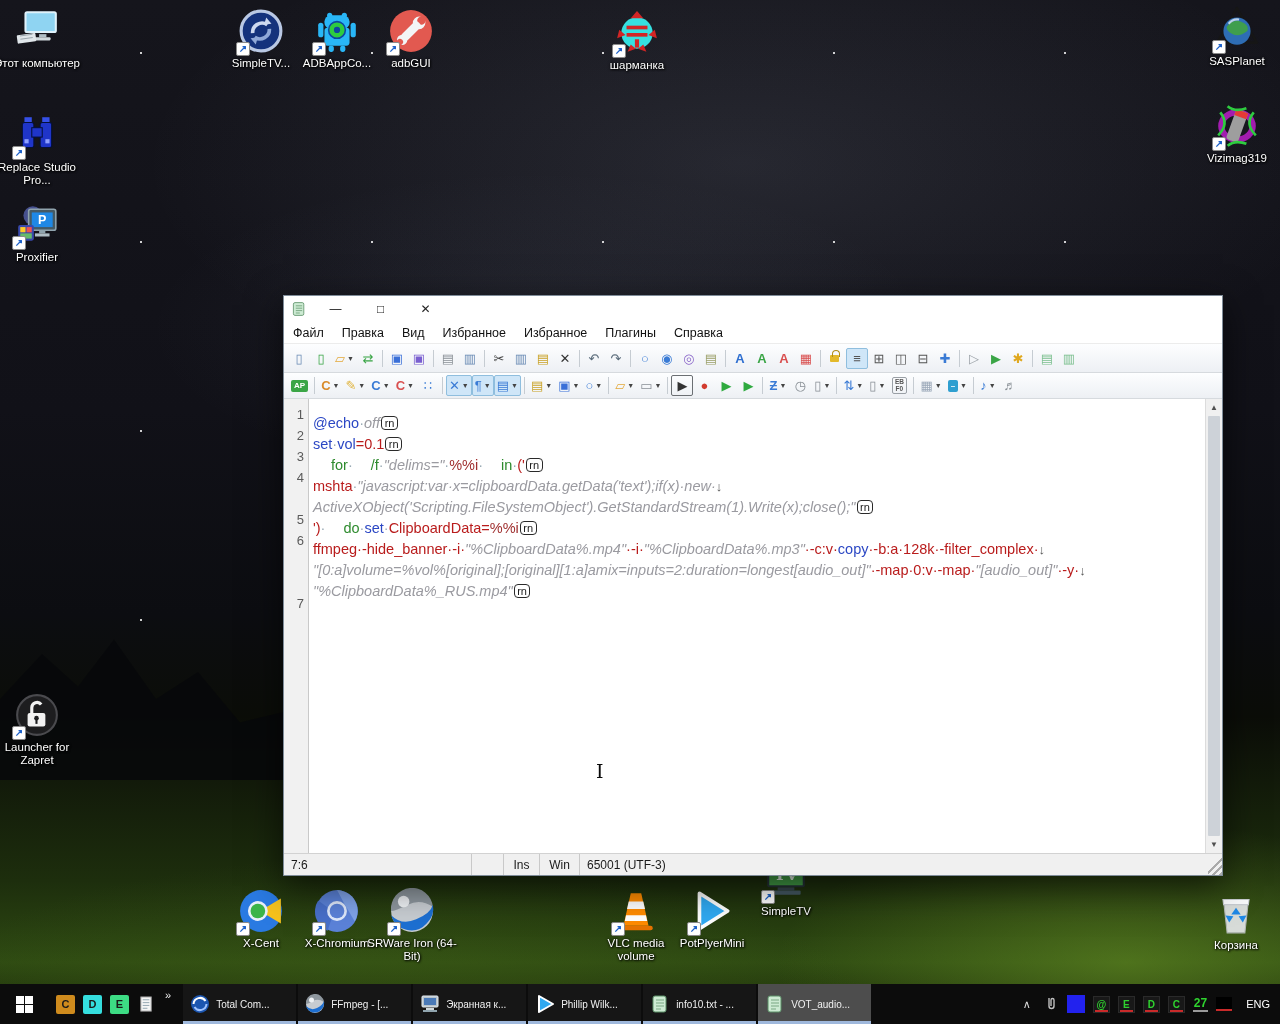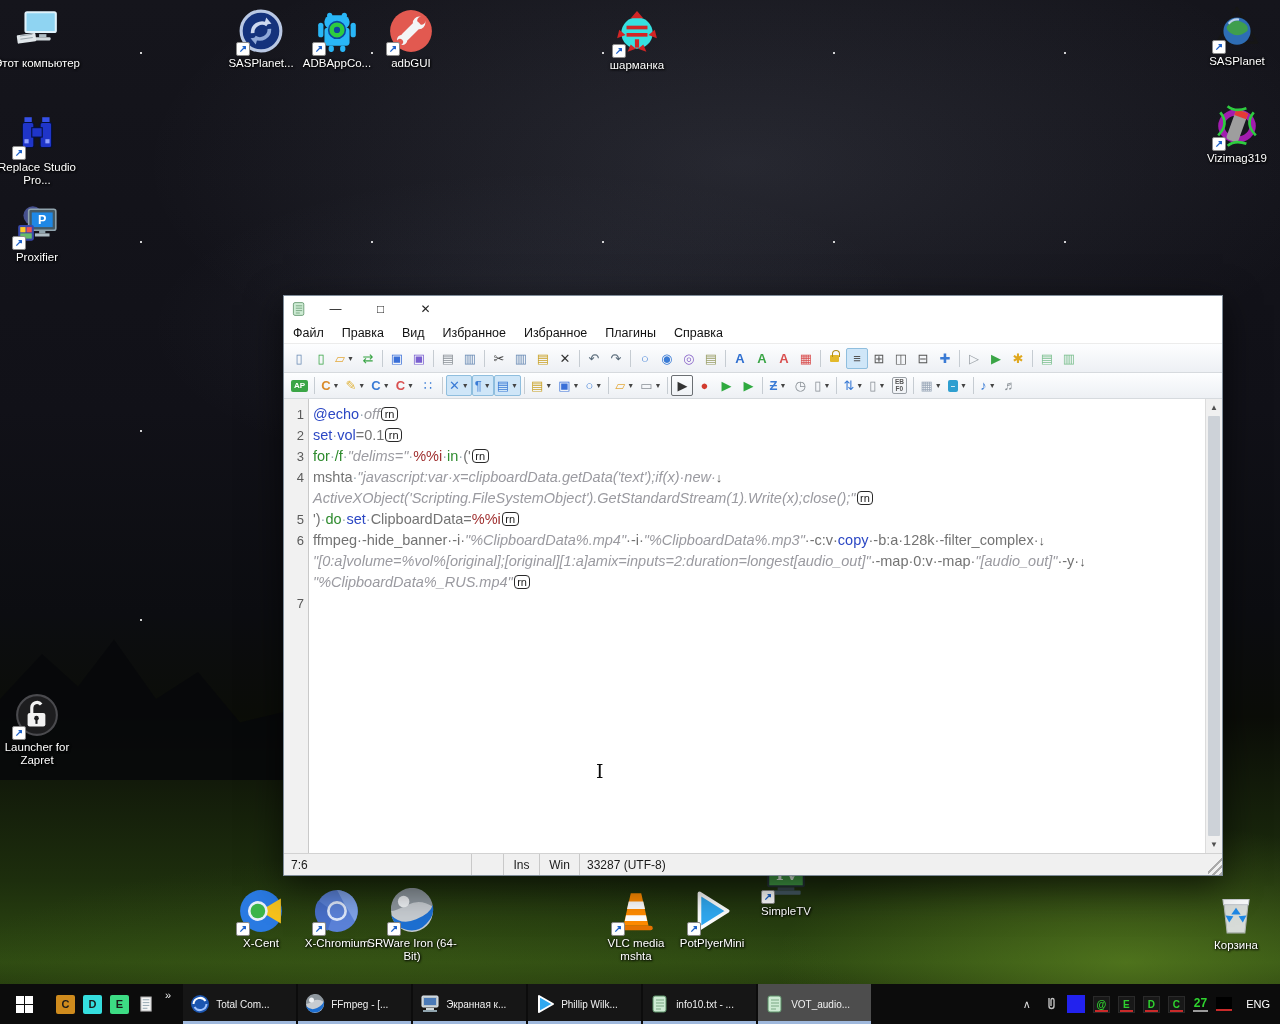--- a/index.html
+++ b/index.html
@@ -64,26 +64,26 @@
   .mini-lock::before { content:""; position:absolute; left:1.5px; top:-5px; width:6px; height:6px;
         border:1.6px solid #b08d14; border-bottom:none; border-radius:4px 4px 0 0; }
   .txt2 { font-size:6.5px; line-height:6.5px; color:#555; font-weight:bold; text-align:center;
         border:1px solid #9aa0a6; border-radius:2px; padding:1px 2px; }
 
   
   .editor { flex:1; display:flex; background:#fff; position:relative; overflow:hidden; }
   .gutter { width:25px; background:#f1f1f1; border-right:1px solid #c9c9c9; padding-top:5px;
         font-size:13px; color:#5a5a5a; text-align:right; flex:0 0 auto; }
   .gutter div { height:21px; line-height:21px; padding-right:4px; }
-  .codecol { flex:1; padding-top:5px; overflow:hidden; }
+  .codecol { flex:1; padding-top:14px; overflow:hidden; }
   .crow { height:21px; line-height:21px; font-size:14.5px; color:#202020; white-space:nowrap; padding-left:4px; }
   .crow.act { background:#e9f3fb; }
-  .seg-p { color:#737373; }
+  .seg-p { color:#b91c1c; }
   .seg-b { color:#2b47c4; }
-  .seg-g { color:#2e8b2e; }
+  .seg-g { color:#2e8b2e;margin-left:18px; }
   .seg-r { color:#a03030; }
   .seg-s { color:#9a9aa0; font-style:italic; }
   .seg-d { color:#9aabb5; }
   .seg-w { color:#555; font-size:13px; }
   .seg-x { display:inline-block; border:1px solid #2a2a2a; border-radius:4px; font-size:11px;
         line-height:12px; padding:0 2.5px; color:#1a1a1a; background:#fff; margin-left:1px;
         vertical-align:1px; font-style:normal; }
   .caret { display:inline-block; width:1.5px; height:15px; background:#000; vertical-align:-2px; }
   .vscroll { width:17px; background:#f0f0f0; border-left:1px solid #dcdcdc; display:flex;
         flex-direction:column; flex:0 0 auto; }
@@ -151,21 +151,21 @@
     <div class="dlabel">Этот компьютер</div>
   </div>
     <div class="dicon" style="left:216px;top:8px">
     <div class="dimg"><svg viewBox="0 0 44 44">
           <circle cx="22" cy="22" r="19" fill="#14327c" stroke="#b9c8e4" stroke-width="3"></circle>
           <path d="M14 24a9 9 0 0 1 14-8" stroke="#cdd9f0" stroke-width="3.5" fill="none"></path>
           <path d="M30 20a9 9 0 0 1-14 8" stroke="#8fa8d8" stroke-width="3.5" fill="none"></path>
           <path d="M27 9l5 6-7 1z" fill="#cdd9f0"></path>
           <path d="M17 35l-5-6 7-1z" fill="#8fa8d8"></path>
         </svg><span class="sc">↗</span></div>
-    <div class="dlabel">SASPlanet...</div>
+    <div class="dlabel">SimpleTV...</div>
   </div>
     <div class="dicon" style="left:292px;top:8px">
     <div class="dimg"><svg viewBox="0 0 44 44">
           <circle cx="15" cy="7" r="2.5" fill="#29b6f6"></circle>
           <circle cx="29" cy="7" r="2.5" fill="#29b6f6"></circle>
           <rect x="10" y="7" width="24" height="13" rx="6" fill="#29b6f6"></rect>
           <rect x="4" y="14" width="5" height="14" rx="2.5" fill="#29b6f6"></rect>
           <rect x="35" y="14" width="5" height="14" rx="2.5" fill="#29b6f6"></rect>
           <rect x="10" y="19" width="24" height="17" rx="3" fill="#29b6f6"></rect>
           <rect x="14" y="36" width="5" height="6" rx="2" fill="#29b6f6"></rect>
@@ -291,21 +291,21 @@
         </svg><span class="sc">↗</span></div>
     <div class="dlabel">SRWare Iron (64-Bit)</div>
   </div>
     <div class="dicon" style="left:591px;top:888px">
     <div class="dimg"><svg viewBox="0 0 44 44">
           <path d="M17 5h10l7 31H10z" fill="#ff8b00"></path>
           <path d="M15 13h14l1.6 7H13.4z" fill="#fff"></path>
           <path d="M12.5 26h19l1.2 5.5H11.3z" fill="#fff"></path>
           <rect x="6" y="36" width="32" height="4.5" rx="2" fill="#e67300"></rect>
         </svg><span class="sc">↗</span></div>
-    <div class="dlabel">VLC media mshta</div>
+    <div class="dlabel">VLC media volume</div>
   </div>
     <div class="dicon" style="left:667px;top:888px">
     <div class="dimg"><svg viewBox="0 0 44 44">
           <path d="M10 5l27 17-27 17z" fill="#2fa8f0" stroke="#fdfdfd" stroke-width="3.5" stroke-linejoin="round"></path>
         </svg><span class="sc">↗</span></div>
     <div class="dlabel">PotPlyerMini</div>
   </div>
     <div class="dicon" style="left:741px;top:856px">
     <div class="dimg"><svg viewBox="0 0 44 44">
           <rect x="4" y="5" width="36" height="25" rx="2" fill="#263238"></rect>
@@ -607,21 +607,21 @@
       <div class="vthumb"></div>
       <div class="varrow">▼</div>
     </div>
     <div class="ibeam" style="left:312px;top:361px">I</div>
   </div>
   <div class="statusbar">
     <span class="scell" style="width:188px">7:6</span>
     <span class="scell" style="width:32px"></span>
     <span class="scell" style="width:36px;justify-content:center">Ins</span>
     <span class="scell" style="width:40px;justify-content:center">Win</span>
-    <span class="scell" style="flex:1;border-right:none">33287 (UTF-8)</span>
+    <span class="scell" style="flex:1;border-right:none">65001 (UTF-3)</span>
     <span class="grip"></span>
   </div>
 </div>
 
 <div class="taskbar">
   <div class="startbtn">
     <span class="winlogo">
         <i></i>
         <i></i>
         <i></i>

